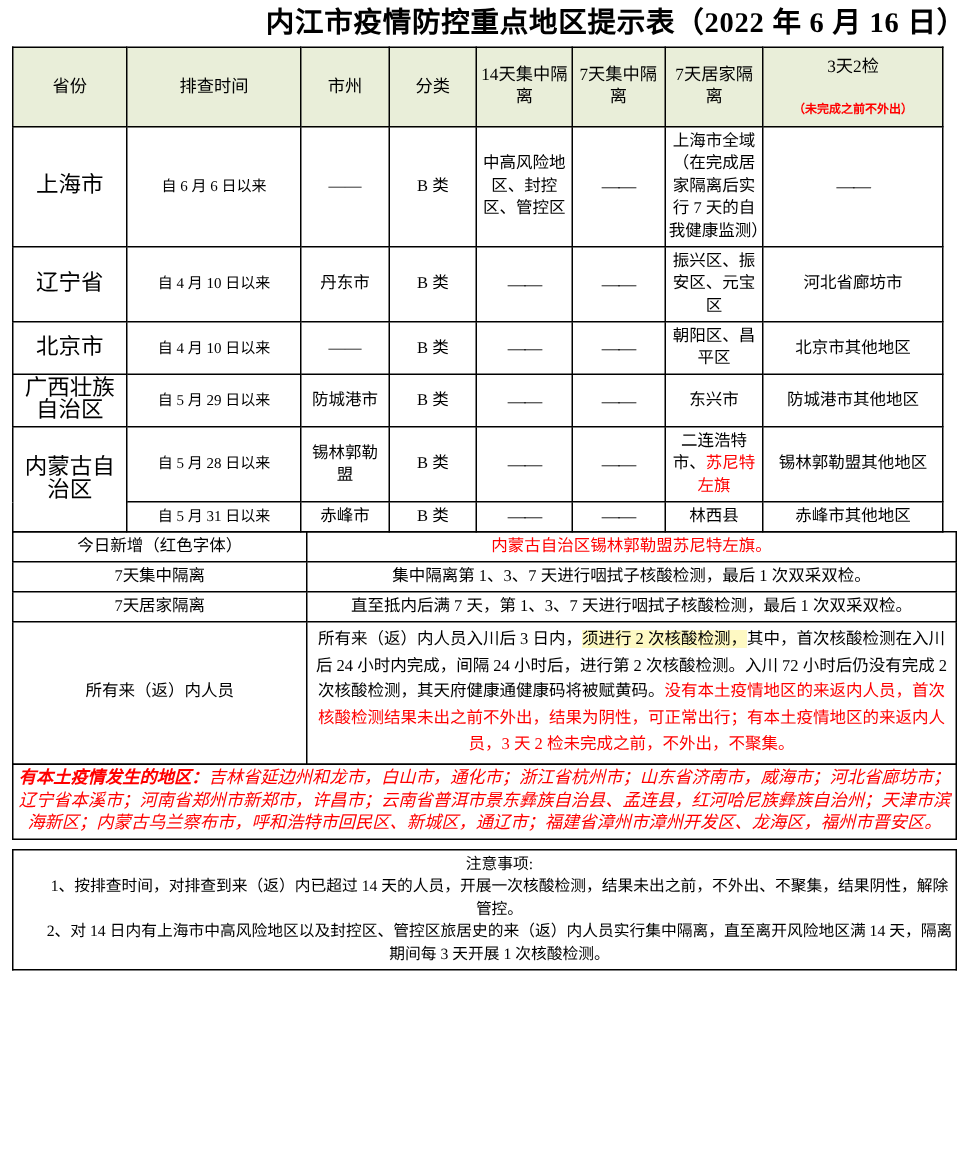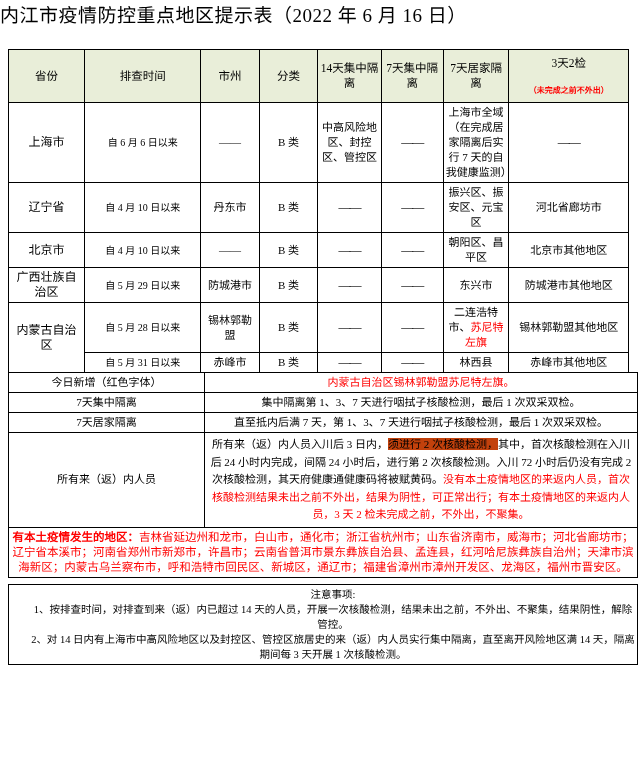--- a/index.html
+++ b/index.html
@@ -15,28 +15,28 @@
     color: #000000;
     overflow: hidden;
   }
   .page {
     width: 644px;
     height: 777px;
     position: relative;
     box-sizing: border-box;
   }
   .title {
-    text-align: left;
+    text-align: right;
     font-family: "Liberation Serif", "DejaVu Serif", serif;
-    font-weight: normal;
+    font-weight: bold;
     font-size: 19px;
     line-height: 26px;
     letter-spacing: 0.5px;
     padding-top: 3px;
-    padding-bottom: 20px;
+    padding-bottom: 2px;
     white-space: nowrap;
   }
   table.main {
     border-collapse: collapse;
     table-layout: fixed;
     width: 621px;
     margin-left: 8px;
     font-size: 11px;
   }
   table.main td, table.main th {
@@ -56,25 +56,25 @@
     height: 48px;
   }
   th .sub-red {
     display: block;
     color: #ff0000;
     font-size: 8px;
     font-weight: bold;
     line-height: 11px;
     margin-top: 14px;
   }
-  td.prov { font-size: 12px; }
+  td.prov { font-size: 15px; }
   td.dt { font-size: 10px; }
   td.dash { font-size: 12px; letter-spacing: -1px; }
   .red { color: #ff0000; }
-  .hl { background: #c2410c; }
+  .hl { background: #fef9c3; }
   
   td.lbl {
     text-align: left;
     font-weight: bold;
     padding-left: 6px;
     font-size: 11px;
   }
   td.val {
     text-align: left;
     padding-left: 6px;
@@ -82,20 +82,21 @@
     font-size: 11px;
     line-height: 17px;
   }
   td.val.tall { line-height: 17.5px; padding-top: 3px; padding-bottom: 3px; }
   td.fullred {
     text-align: left;
     padding: 2px 4px 3px 6px;
     font-size: 11.5px;
     line-height: 18px;
     color: #ff0000;
+    font-style: italic;
   }
   td.fullred .lead { font-weight: bold; }
   td.notes {
     text-align: left;
     padding: 5px 5px 6px 6px;
     font-size: 10.5px;
     line-height: 17px;
   }
   td.notes .nline { display: block; margin-left: 20px; }
 </style>

